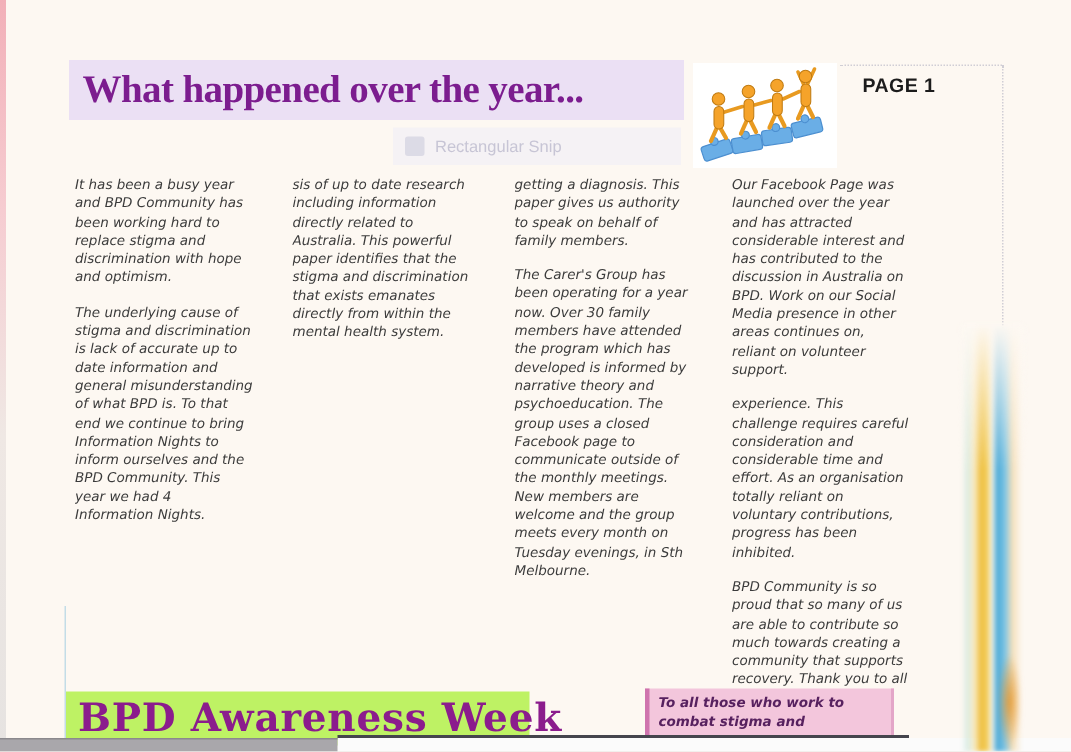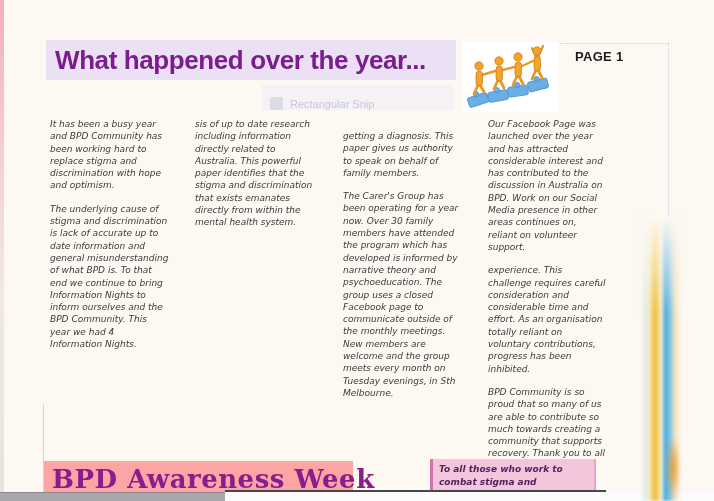--- a/index.html
+++ b/index.html
@@ -12,49 +12,49 @@
   .edge-sliver{position:absolute;left:0;top:0;width:4px;height:501px;
     background:linear-gradient(180deg,#f2b0b8 0%,#f6ccd1 28%,#efe8e4 58%,#e6e3e1 100%);}
   
   .guide-v-left{position:absolute;left:43px;top:404px;width:1px;height:88px;background:#bcd9e5;opacity:.9;}
   .guide-dot-v{position:absolute;left:668px;top:43px;width:0;height:432px;border-left:1px dotted #c6c4ce;opacity:.8;}
   .guide-dot-h{position:absolute;left:560px;top:43px;width:108px;height:0;border-top:1px dotted #c6c4ce;opacity:.8;}
 
   
   .title-bar{position:absolute;left:46px;top:40px;width:410px;height:40px;
     background:#ebe0f4;display:flex;align-items:center;}
-  .title-text{font-family:Liberation Sans, sans-serif;font-weight:bold;
+  .title-text{font-family:Liberation Serif, serif;font-weight:bold;
     font-size:26px;letter-spacing:-0.4px;color:#7c1d8f;padding-left:9px;white-space:nowrap;text-align:right;}
 
   
   .page-label{position:absolute;left:575px;top:49px;
     font-family:"Liberation Sans",sans-serif;font-weight:bold;font-size:13px;
     letter-spacing:.3px;color:#1c1c1c;}
 
   
   .snip-ghost{position:absolute;left:262px;top:85px;width:192px;height:25px;
-    background:rgba(238,236,248,.55);display:flex;align-items:flex-end;gap:7px;
+    background:rgba(238,236,248,.55);display:flex;align-items:center;gap:7px;
     padding-left:8px;box-sizing:border-box;}
   .snip-ghost .ico{width:13px;height:13px;background:rgba(196,196,216,.5);border-radius:2px;}
   .snip-ghost .txt{font-family:"Liberation Sans",sans-serif;font-size:11px;color:rgba(168,166,192,.6);}
 
   
   .clipart{position:absolute;left:462px;top:42px;width:96px;height:70px;background:#ffffff;}
 
   
   .col{position:absolute;top:118px;width:119px;height:346px;overflow:hidden;
     font-style:italic;font-size:9px;line-height:12.3px;color:#3b3b3b;text-align:left;}
-  .col-1{left:50px;} .col-2{left:195px;} .col-3{left:343px;margin-top:12px;} .col-4{left:488px;}
+  .col-1{left:50px;} .col-2{left:195px;} .col-3{left:343px;} .col-4{left:488px;}
   .para{margin:0 0 11px 0;white-space:pre-line;}
   .misspell{text-decoration-style:wavy;text-decoration-color:#cc3333;
     text-decoration-thickness:1px;text-underline-offset:2px;}
 
   
   .footer-bar{position:absolute;left:44px;top:461px;width:309px;height:36px;
-    background:#fca5a5;display:flex;align-items:center;}
+    background:#bef264;display:flex;align-items:center;}
   .footer-heading{font-family:"DejaVu Serif","Liberation Serif",serif;font-weight:bold;
     font-size:26px;color:#8b1c8d;padding-left:8px;white-space:nowrap;letter-spacing:.5px;}
 
   
   .thanks-box{position:absolute;left:430px;top:459px;width:166px;height:38px;
     background:#f3c6dc;border-left:3px solid #cf74ae;border-right:2px solid #e3a6c8;
     box-sizing:border-box;overflow:hidden;padding:4px 5px 0 6px;}
   .thanks-text{font-style:italic;font-weight:bold;font-size:9px;line-height:13px;color:#57215f;}
 
   

